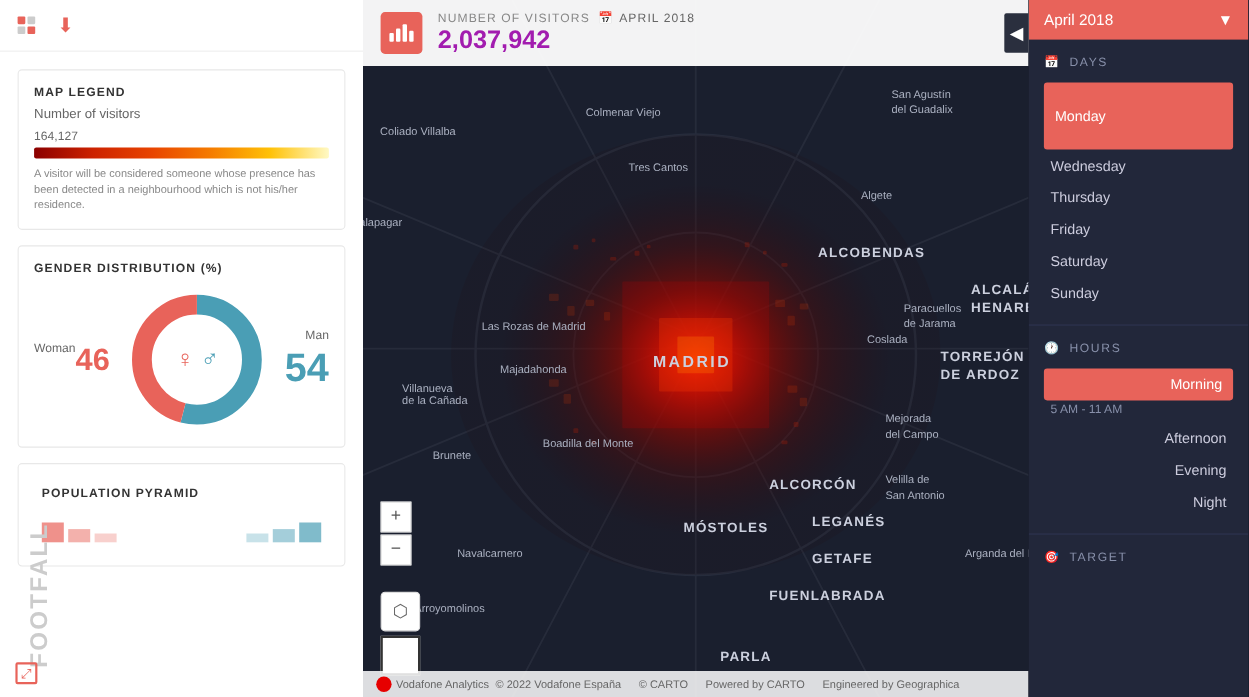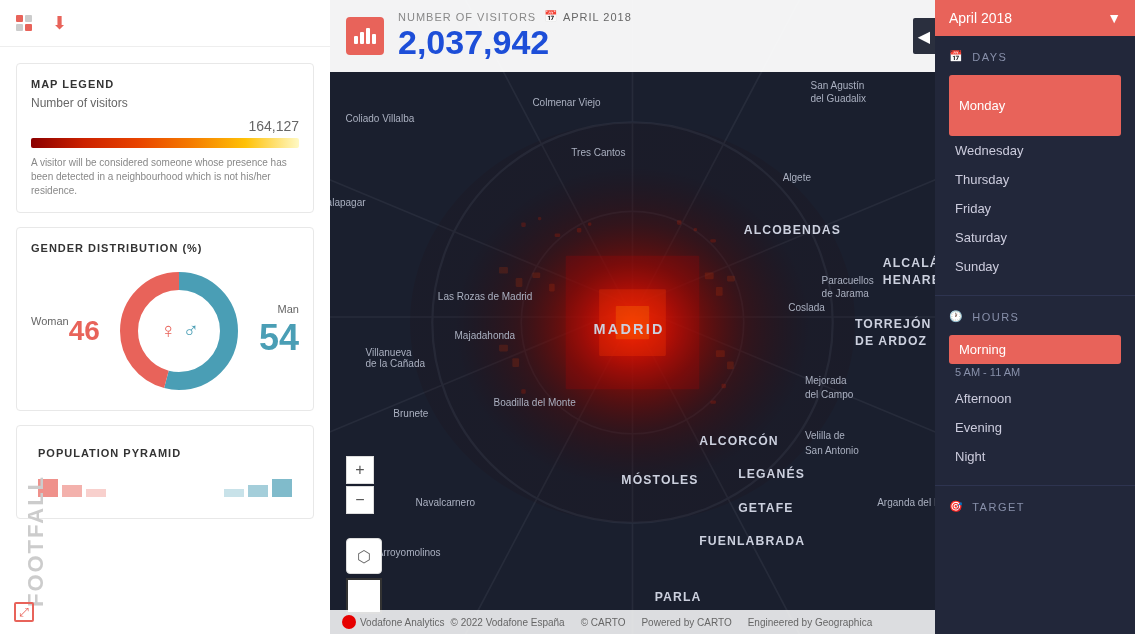--- a/index.html
+++ b/index.html
@@ -78,22 +78,22 @@
     }
 
     .legend-subtitle {
       font-size: 12px;
       color: #666;
       margin-bottom: 8px;
     }
 
     .legend-range {
       display: flex;
-      justify-content: flex-end;
-      font-size: 14px;
+      justify-content: flex-start;
+      font-size: 11px;
       color: #666;
       margin-bottom: 4px;
     }
 
     .legend-gradient {
       height: 10px;
       border-radius: 2px;
       background: linear-gradient(to right, #8B0000, #cc2200, #e84400, #f57c00, #ffc107, #fff9c4);
       margin-bottom: 8px;
     }
@@ -237,23 +237,23 @@
       font-size: 11px;
       color: #888;
       letter-spacing: 1px;
       text-transform: uppercase;
       display: flex;
       align-items: center;
       gap: 8px;
     }
 
     .map-visitor-count {
-      font-size: 34px;
+      font-size: 23px;
       font-weight: bold;
-      color: #1d4ed8;
+      color: #a21caf;
     }
 
     .map-month-badge {
       display: flex;
       align-items: center;
       gap: 4px;
       font-size: 11px;
       color: #666;
     }
 
@@ -415,20 +415,21 @@
       border-radius: 3px;
       padding: 23px 10px;
     }
 
     .hour-item {
       padding: 7px 6px;
       font-size: 13px;
       color: #ccd;
       cursor: pointer;
       border-radius: 3px;
+      text-align: right;
     }
 
     .hour-item.active {
       background: #e8635a;
       color: #fff;
       border-radius: 3px;
       padding: 7px 10px;
     }
 
     .hour-range {

